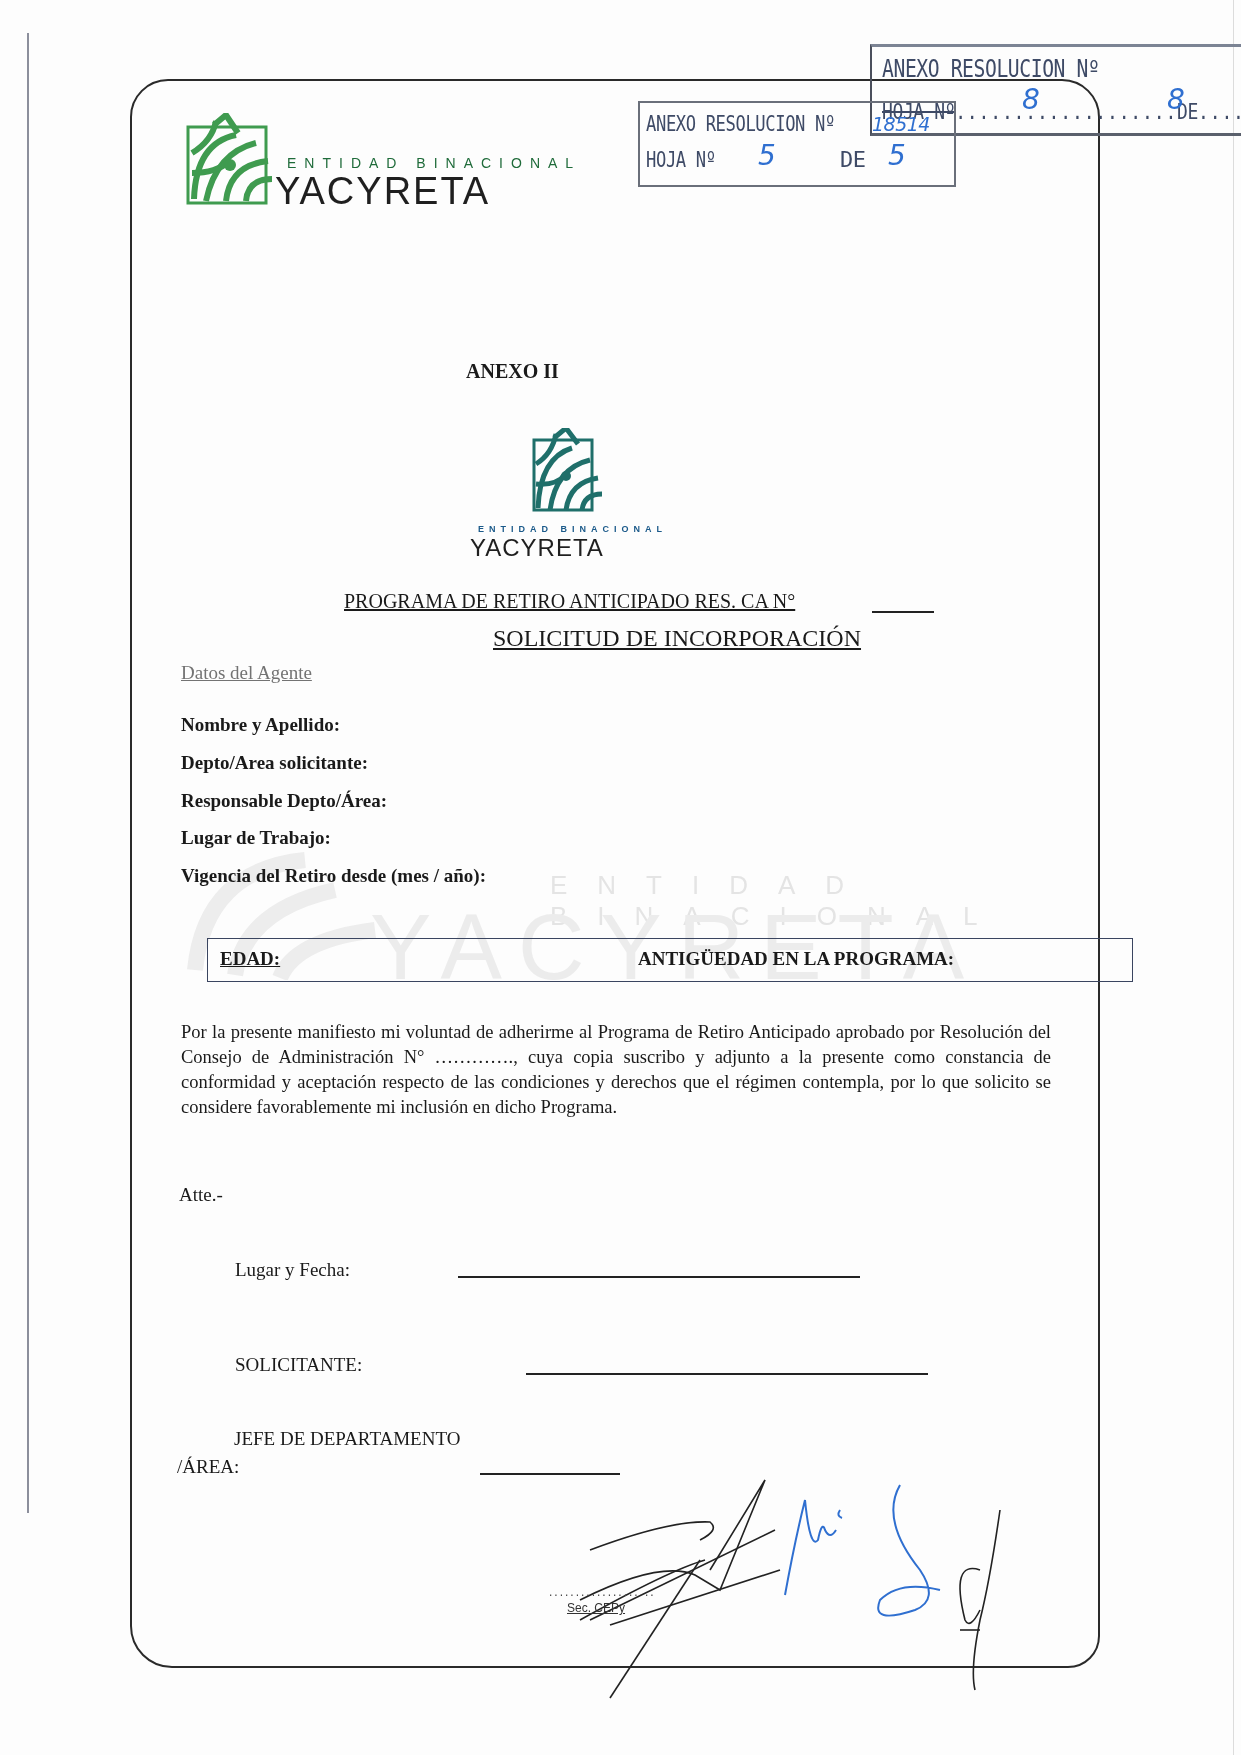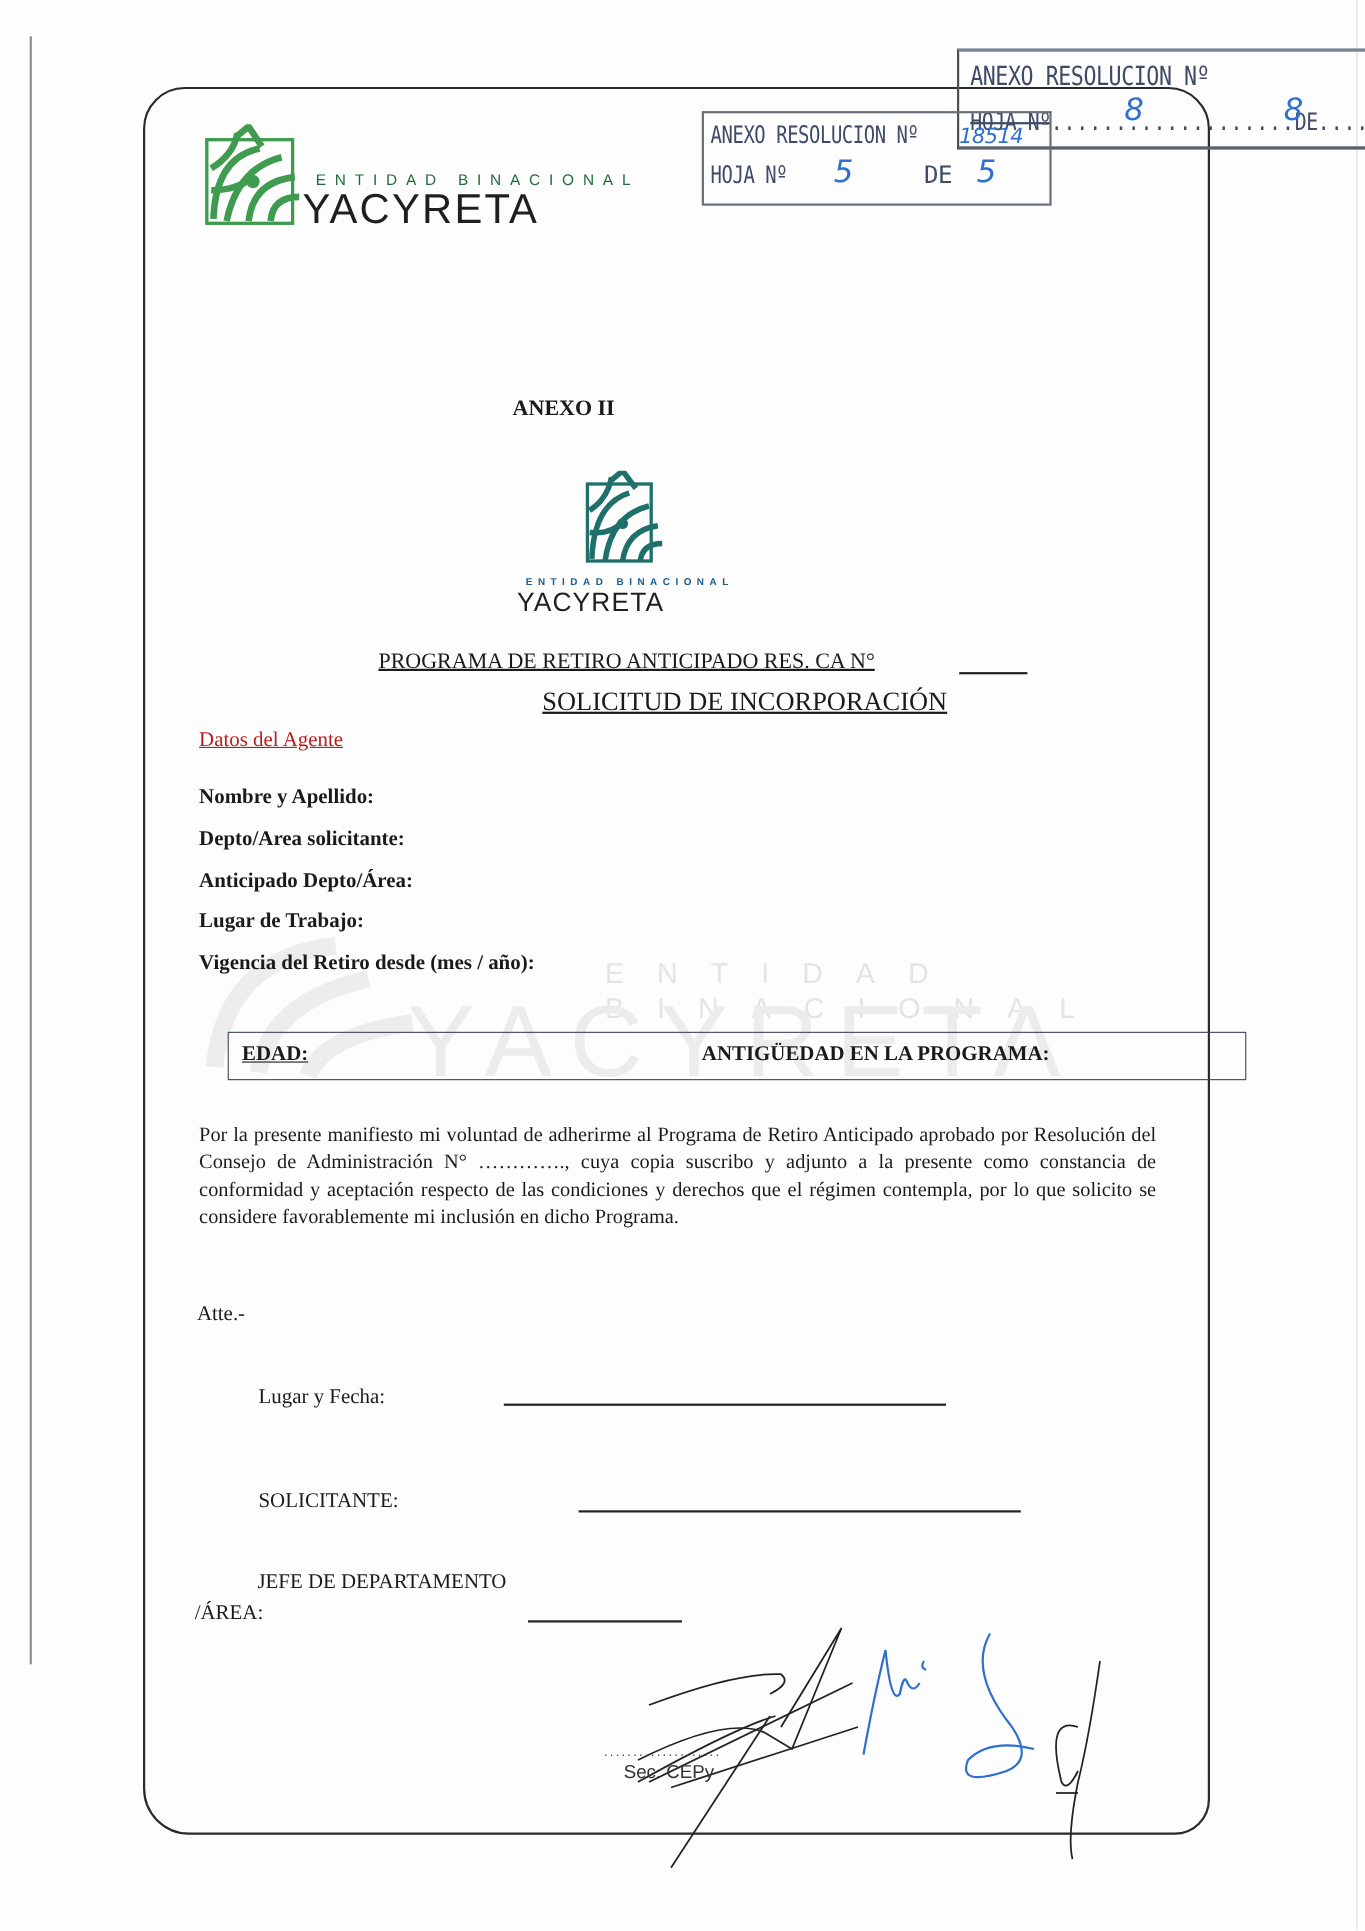--- a/index.html
+++ b/index.html
@@ -28,30 +28,30 @@
   .logo-mid-text1 { position:absolute; left:478px; top:524px; font-family:"Liberation Sans",sans-serif; font-size:9px; letter-spacing:5px; color:#1b5a8a; font-weight:bold; }
   .logo-mid-text2 { position:absolute; left:470px; top:534px; font-family:"Liberation Sans",sans-serif; font-size:24px; letter-spacing:1px; color:#1f1f1f; }
   
   .wm1 { position:absolute; left:550px; top:870px; font-family:"Liberation Sans",sans-serif; font-size:26px; letter-spacing:30px; color:#e4e4e4; }
   .wm2 { position:absolute; left:370px; top:895px; font-family:"Liberation Sans",sans-serif; font-size:92px; letter-spacing:16px; color:#ececec; }
   
   .title-anexo { position:absolute; left:442px; top:360px; font-size:20px; font-weight:bold;margin-left:24px; }
   .title-prog { position:absolute; left:344px; top:590px; font-size:20px; text-decoration:underline; }
   .title-prog-line { position:absolute; left:872px; top:611px; width:62px; height:2px; background:#222; }
   .title-sol { position:absolute; left:461px; top:625px; font-size:24px; text-decoration:underline;margin-left:32px; }
-  .datos { position:absolute; left:181px; top:662px; font-size:19px; text-decoration:underline; color:#b91c1c; }
+  .datos { position:absolute; left:181px; top:662px; font-size:19px; text-decoration:underline; color:#737373; }
   .field { position:absolute; left:181px; font-size:19px; font-weight:bold; }
   .edad-box { position:absolute; left:167px; top:938px; width:924px; height:42px; border:1.5px solid #3a4560;margin-left:40px; }
   .edad { position:absolute; left:12px; top:9px; font-size:19px; font-weight:bold; text-decoration:underline; }
   .antig { position:absolute; left:430px; top:9px; font-size:19px; font-weight:bold; }
   .para { position:absolute; left:181px; top:1020px; width:870px; font-size:18.5px; line-height:25px; text-align:justify; }
   .atte { position:absolute; left:179px; top:1184px; font-size:19px; }
   .sig-label { position:absolute; font-size:19px; font-weight:normal; }
   .sig-line { position:absolute; height:2px; background:#222; }
-  .sec-label { position:absolute; left:567px; top:1601px; font-family:"Liberation Sans",sans-serif; font-size:17px; color:#333; }
+  .sec-label { position:absolute; left:567px; top:1601px; font-family:"Liberation Sans",sans-serif; font-size:12px; color:#333;text-decoration:underline; }
   .sec-dots { position:absolute; left:549px; top:1585px; font-family:"Liberation Sans",sans-serif; font-size:12px; letter-spacing:2px; color:#444; }
 </style>
 </head>
 <body>
 
 <div class="edge-line"></div>
 <div class="right-edge"></div>
 
 <div class="wm1">ENTIDAD BINACIONAL</div>
 <div class="wm2">YACYRETA</div>
@@ -119,21 +119,21 @@
 <div class="logo-mid-text1">ENTIDAD BINACIONAL</div>
 <div class="logo-mid-text2">YACYRETA</div>
 
 <div class="title-prog">PROGRAMA DE RETIRO ANTICIPADO RES. CA N°</div>
 <div class="title-prog-line"></div>
 <div class="title-sol">SOLICITUD DE INCORPORACIÓN</div>
 
 <div class="datos">Datos del Agente</div>
 <div class="field" style="top:714px">Nombre y Apellido:</div>
 <div class="field" style="top:752px">Depto/Area solicitante:</div>
-<div class="field" style="top:790px">Anticipado Depto/Área:</div>
+<div class="field" style="top:790px">Responsable Depto/Área:</div>
 <div class="field" style="top:827px">Lugar de Trabajo:</div>
 <div class="field" style="top:865px">Vigencia del Retiro desde (mes / año):</div>
 
 <div class="edad-box">
   <div class="edad">EDAD:</div>
   <div class="antig">ANTIGÜEDAD EN LA PROGRAMA:</div>
 </div>
 
 <div class="para">Por la presente manifiesto mi voluntad de adherirme al Programa de Retiro Anticipado aprobado por Resolución del Consejo de Administración N° …………., cuya copia suscribo y adjunto a la presente como constancia de conformidad y aceptación respecto de las condiciones y derechos que el régimen contempla, por lo que solicito se considere favorablemente mi inclusión en dicho Programa.</div>
 

